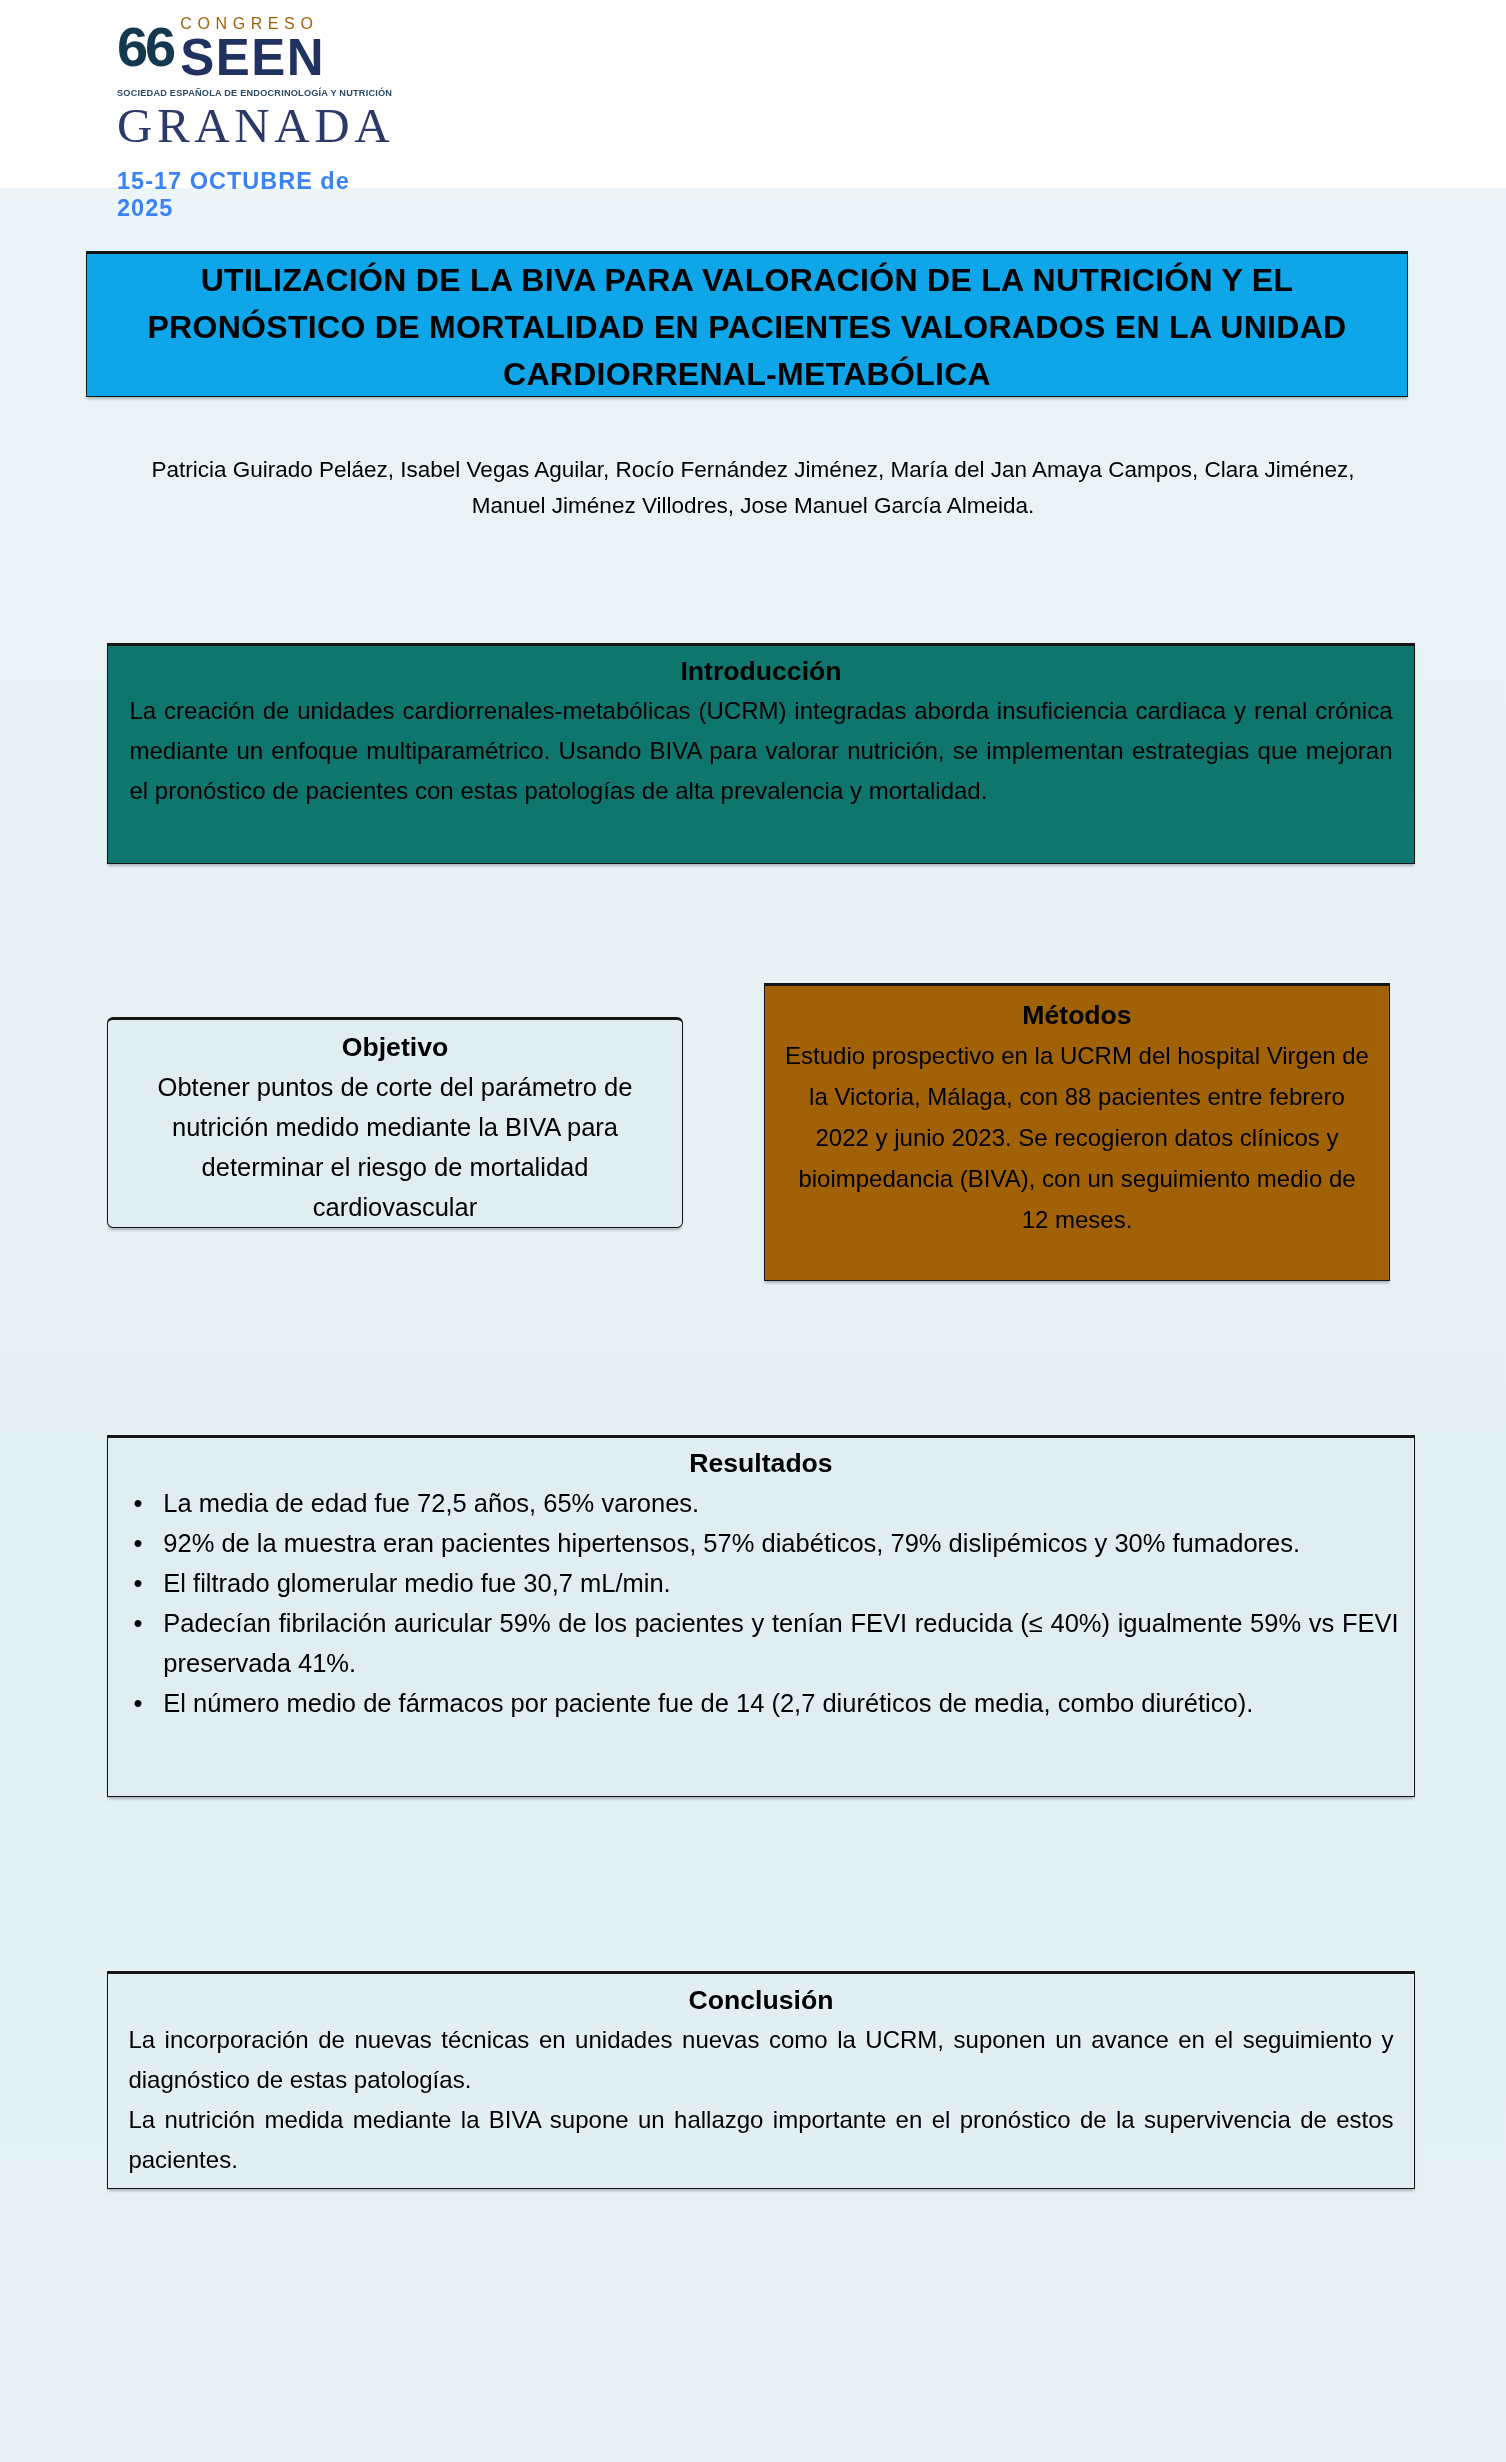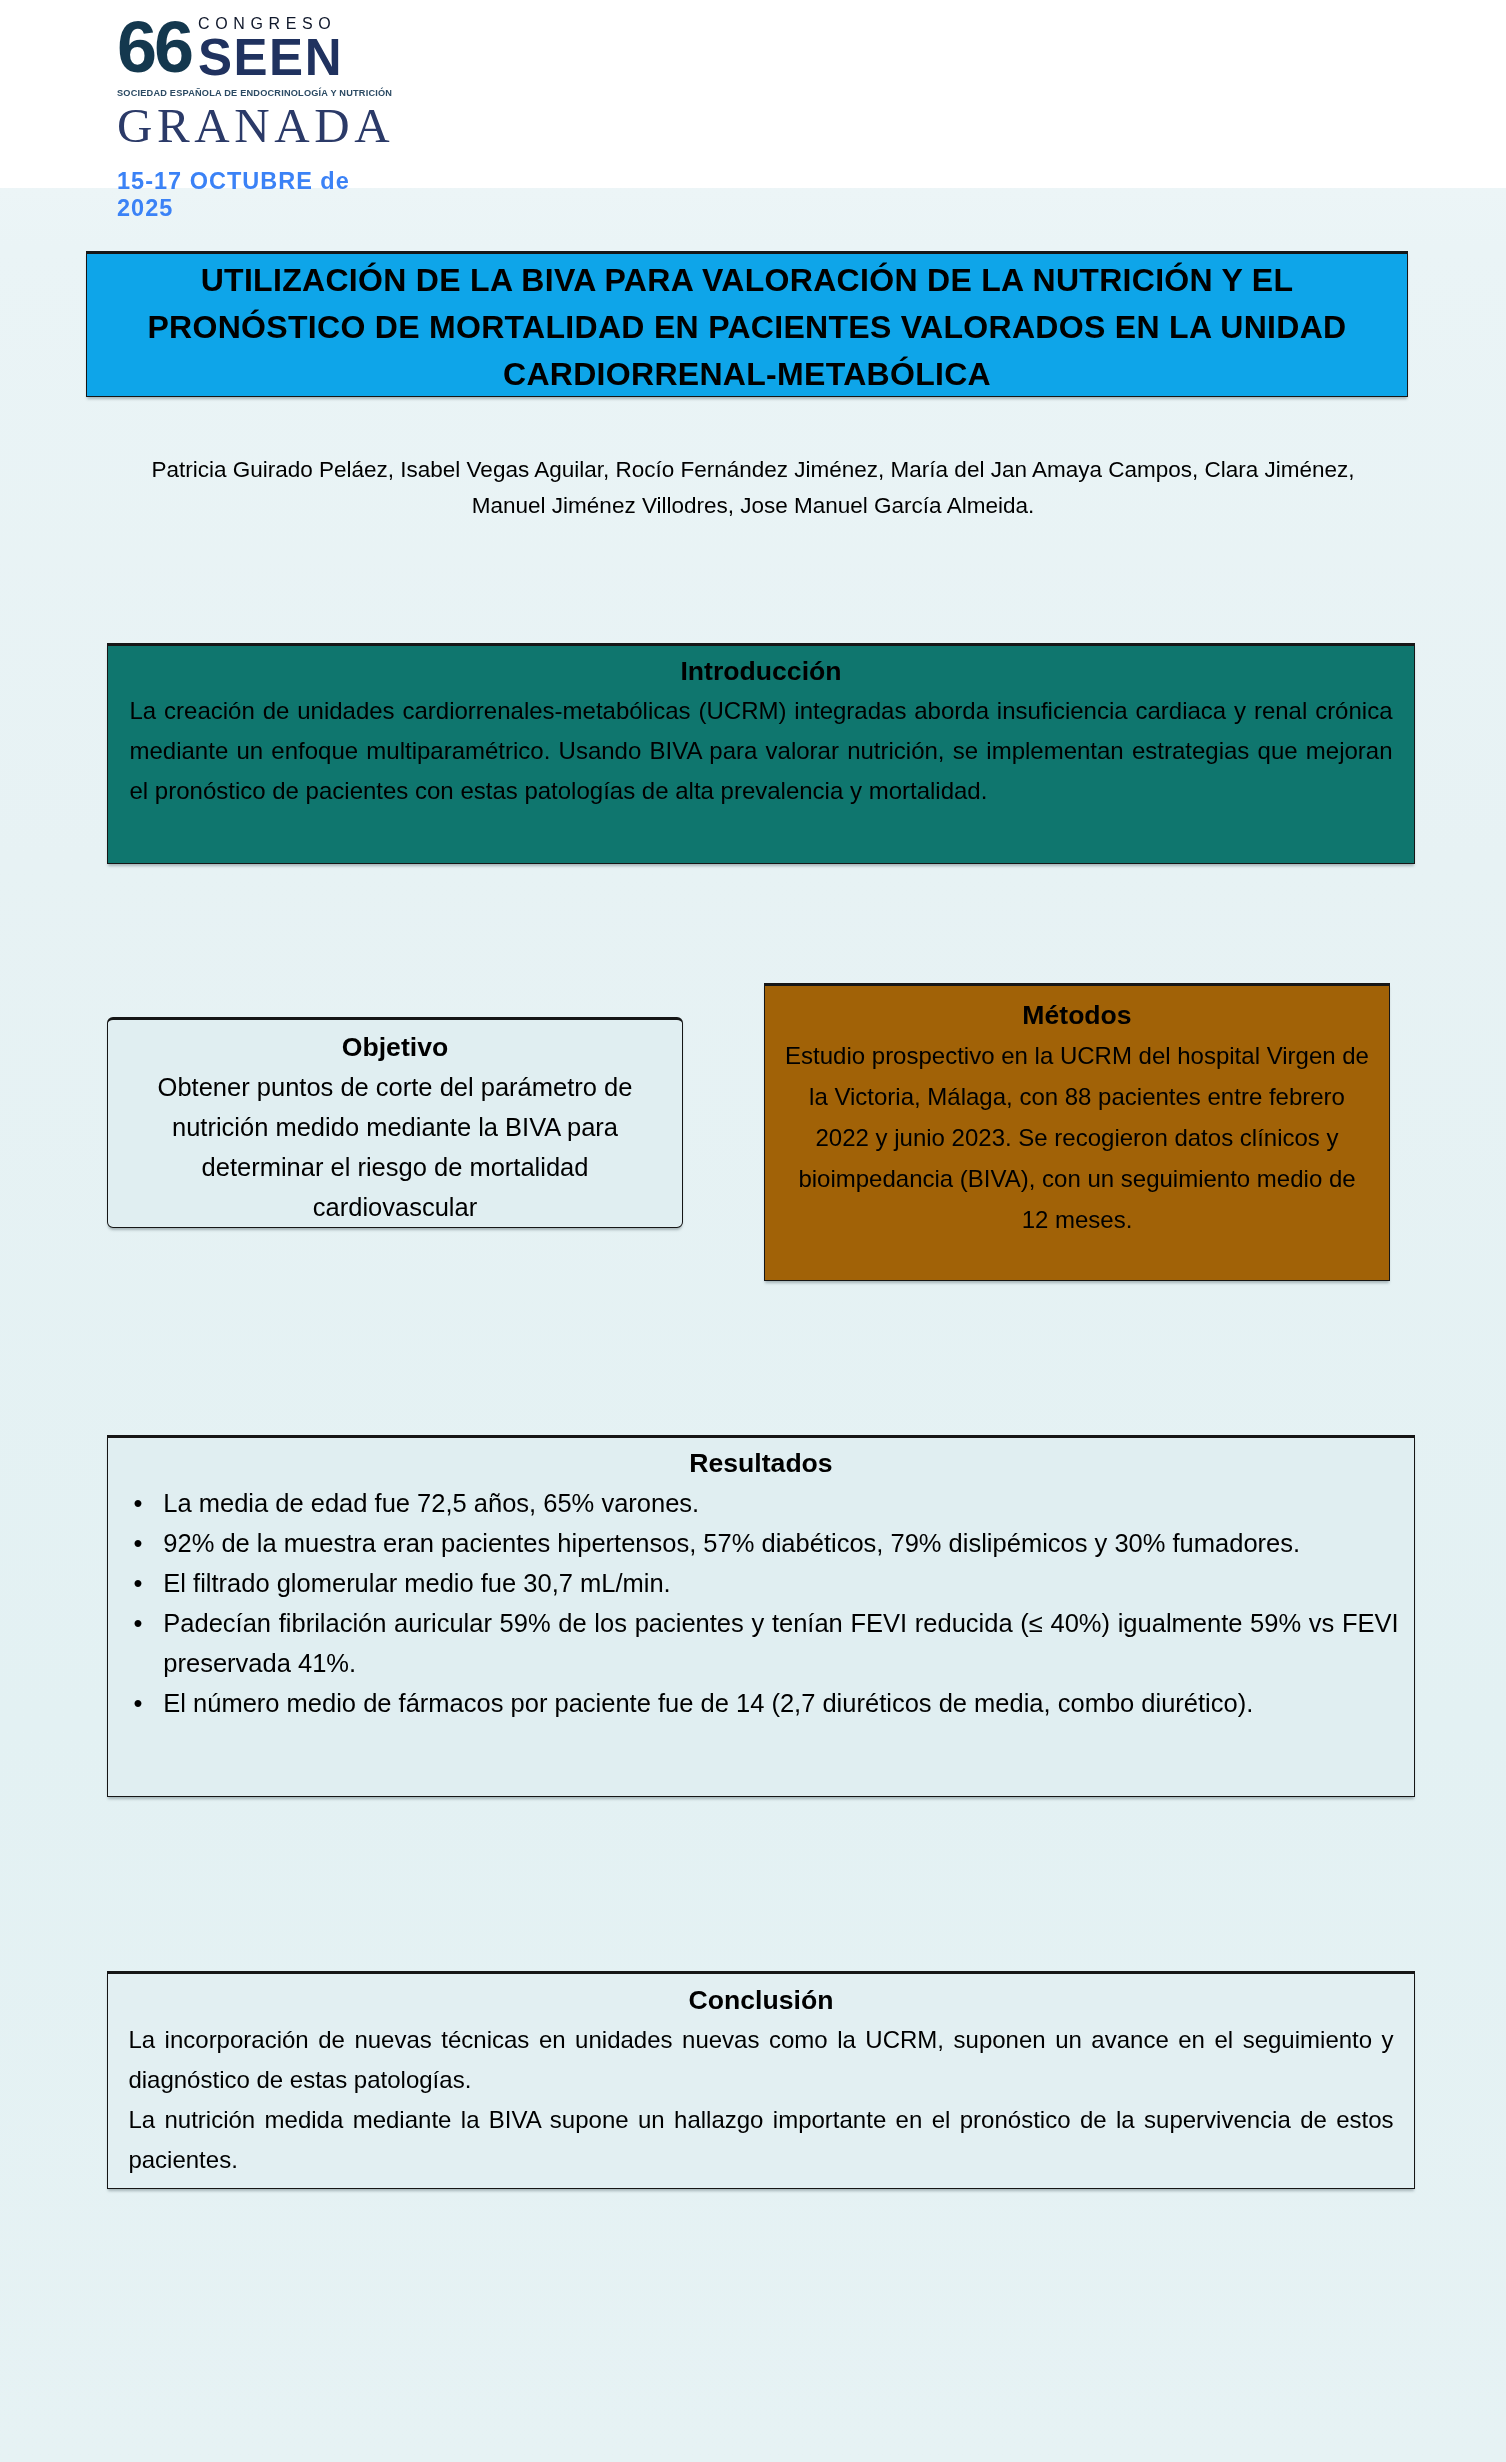--- a/index.html
+++ b/index.html
@@ -6,23 +6,23 @@
   body {
     width:1506px; height:2462px; position:relative; overflow:hidden;
     background: linear-gradient(180deg, #f3f8fa 0%, #eaf4f6 10%, #e7f2f4 35%, #e3f1f3 70%, #e6f2f4 100%);
     font-family:"Liberation Sans","DejaVu Sans",sans-serif;
     color:#000;
   }
   
   .header-band { position:absolute; left:0; top:0; width:1506px; height:188px; background:#ffffff; }
   .logo { position:absolute; left:117px; top:14.3px; width:286px; }
   .logo-top { display:flex; align-items:flex-start; }
-  .logo-66 { font-size:72px; font-weight:800; color:#14384e; line-height:66px; letter-spacing:-3.1px; }
+  .logo-66 { font-size:56px; font-weight:800; color:#14384e; line-height:66px; letter-spacing:-3.1px; }
   .logo-right { display:flex; flex-direction:column; margin-left:7.2px; padding-top:1px; }
-  .logo-congreso { font-size:16px; font-weight:500; color:#0f172a; letter-spacing:5.6px; line-height:17.4px; }
+  .logo-congreso { font-size:16px; font-weight:500; color:#a16207; letter-spacing:5.6px; line-height:17.4px; }
   .logo-seen { font-size:51px; font-weight:800; color:#20325f; letter-spacing:1.5px; line-height:49px; }
   .logo-society { margin-top:6.1px; font-size:9.2px; font-weight:700; color:#2b4a63; letter-spacing:0.2px; white-space:nowrap; }
   .logo-city { margin-top:3.1px; font-family:"Liberation Serif","DejaVu Serif",serif; font-size:49px; font-weight:400; color:#2b3a68; letter-spacing:4.6px; line-height:49px; }
   .logo-dates { margin-top:18px; font-size:23.5px; font-weight:700; color:#3b82f6; letter-spacing:1px; }
   
   .artwork { position:absolute; top:0; right:0; width:715px; height:188px; overflow:hidden;
     background:
       radial-gradient(ellipse 133px 97px at 72% 22%, #f3f4f2 0%, #e8e6e0 35%, rgba(243,244,242,0) 62%),
       radial-gradient(ellipse 117px 82px at 93% 18%, #ecf1f3 0%, rgba(236,241,243,0) 60%),
       radial-gradient(ellipse 215px 107px at 42% 42%, #dca585 0%, rgba(220,165,133,0) 70%),

